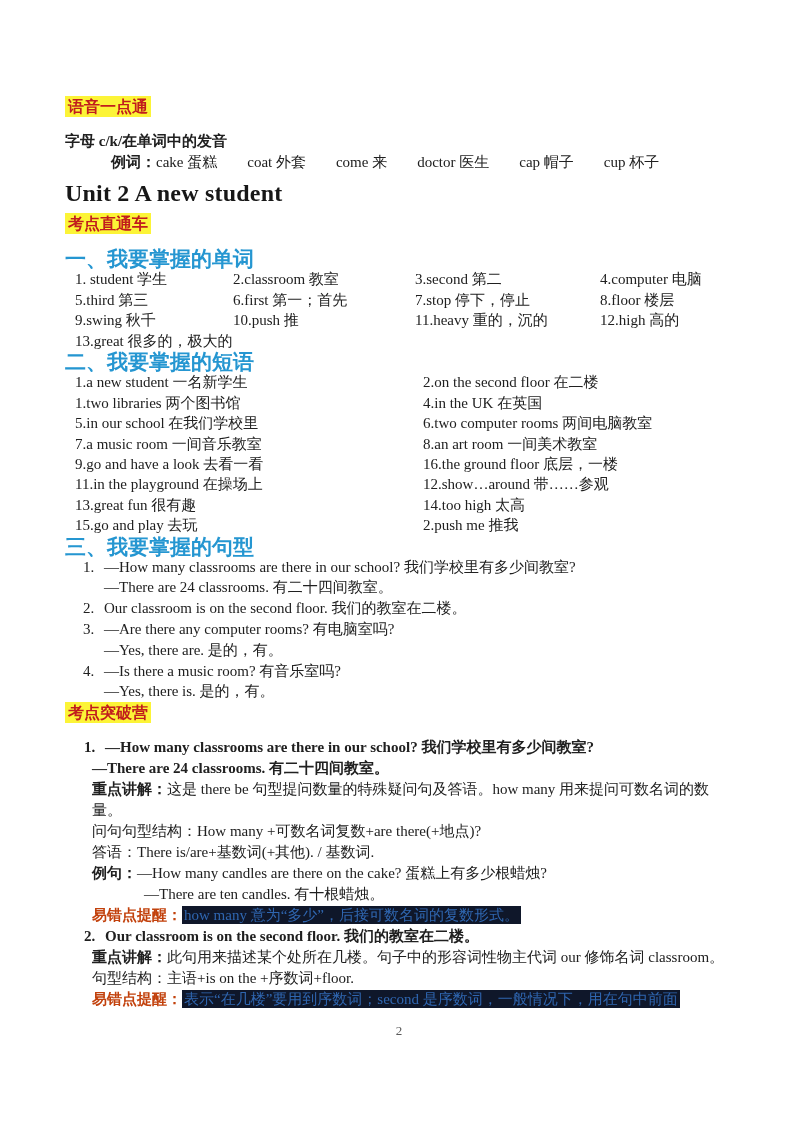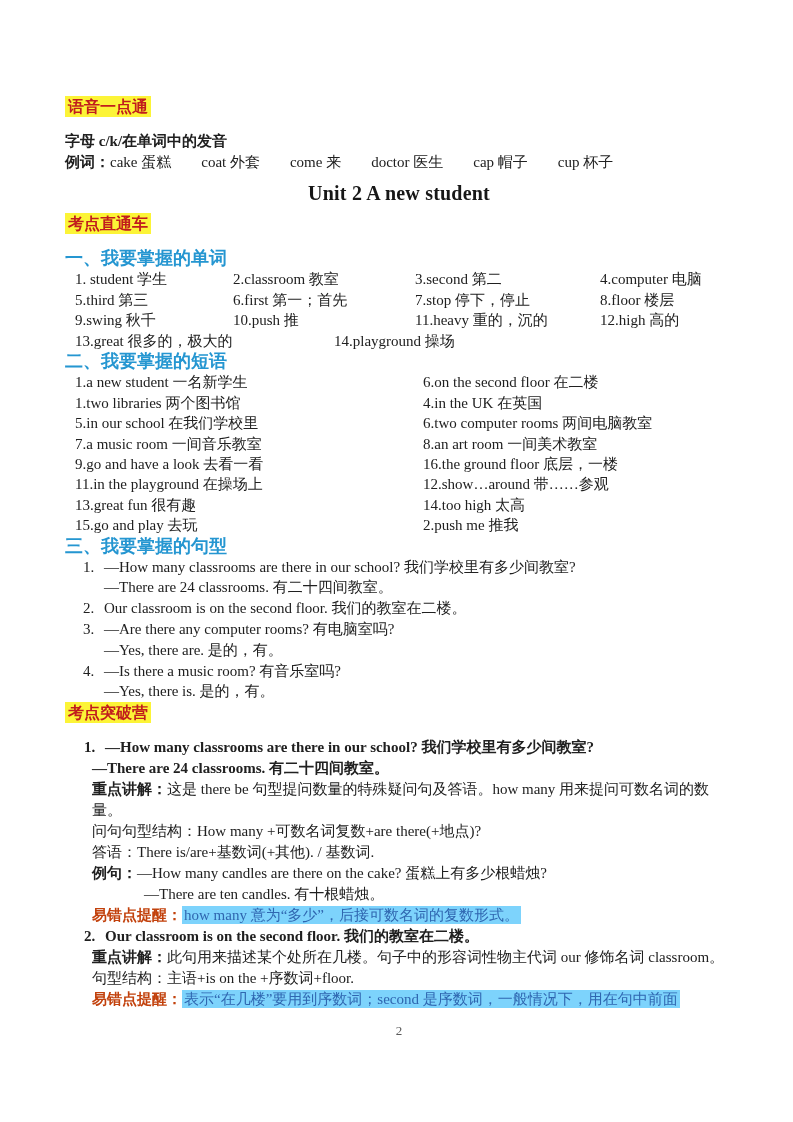--- a/index.html
+++ b/index.html
@@ -14,46 +14,46 @@
   
   .hl-head {
     display:inline-block; background:#fcf437; color:#c11d1d;
     font-weight:bold; font-size:16px; line-height:21px; padding:0 3px;
     font-family:"Liberation Sans","DejaVu Sans",sans-serif;
     margin-bottom:14px;
   }
 
   .line { line-height:21px; }
   .bold-line { font-weight:bold; line-height:21px; }
-  .line b { font-weight:bold; }
+  .line b { font-weight:bold;margin-left:46px; }
 
   .unit-title {
-    text-align:center; font-size:20px; font-weight:bold; color:#171717;
+    font-size:24px; font-weight:bold; color:#171717;
     margin:7px 0 6px 0; line-height:27px; letter-spacing:.2px;
   }
 
   .blue-head {
-    color:#2596d1; font-weight:bold; font-size:18px; line-height:21px;
+    color:#2596d1; font-weight:bold; font-size:21px; line-height:21px;
     font-family:"Liberation Sans","DejaVu Sans",sans-serif;
   }
 
   .word-row { display:grid; grid-template-columns:158px 182px 185px 1fr; padding-left:10px; line-height:20.6px; }
   .word-row.cols2 { grid-template-columns:230px 1fr;gap:29px; }
   .phrase-row { display:grid; grid-template-columns:348px 1fr; padding-left:10px; line-height:20.4px; }
 
   .sent-item { display:flex; padding-left:18px; line-height:20.8px; }
   .sent-num { flex:none; width:21px; }
 
   .bt-item { position:relative; padding-left:27px; line-height:21px; }
   .bt-num { position:absolute; left:19px; top:0; font-weight:bold; }
   .bt-line.first { text-indent:13px; font-weight:bold; }
   .bt-line.ind { margin-left:52px; }
   .seg-bold { font-weight:bold; }
   .seg-red { font-weight:bold; color:#c2410c; }
-  .seg-tip { color:#2f66b0; background:#7dd3fc; padding:1px 2px; }
+  .seg-tip { color:#2f66b0; background:#0f172a; padding:1px 2px; }
 
   .page-num { text-align:center; color:#5a5a5a; font-size:13px; margin-top:13px; }
 </style>
 </head>
 <body>
 
 <div class="sheet">
 
   <section>
     <div>
@@ -85,29 +85,28 @@
           <span class="word-cell">8.floor 楼层</span>
         </div>
         <div class="word-row">
           <span class="word-cell">9.swing 秋千</span>
           <span class="word-cell">10.push 推</span>
           <span class="word-cell">11.heavy 重的，沉的</span>
           <span class="word-cell">12.high 高的</span>
         </div>
         <div class="word-row cols2">
           <span class="word-cell">13.great 很多的，极大的</span>
-          <span class="word-cell">14.playground 操场</span>
         </div>
       </div>
 
     <div class="blue-head">二、我要掌握的短语</div>
     <div id="phrase-table">
         <div class="phrase-row">
           <span class="phrase-cell">1.a new student 一名新学生</span>
-          <span class="phrase-cell">6.on the second floor 在二楼</span>
+          <span class="phrase-cell">2.on the second floor 在二楼</span>
         </div>
         <div class="phrase-row">
           <span class="phrase-cell">1.two libraries 两个图书馆</span>
           <span class="phrase-cell">4.in the UK 在英国</span>
         </div>
         <div class="phrase-row">
           <span class="phrase-cell">5.in our school 在我们学校里</span>
           <span class="phrase-cell">6.two computer rooms 两间电脑教室</span>
         </div>
         <div class="phrase-row">

